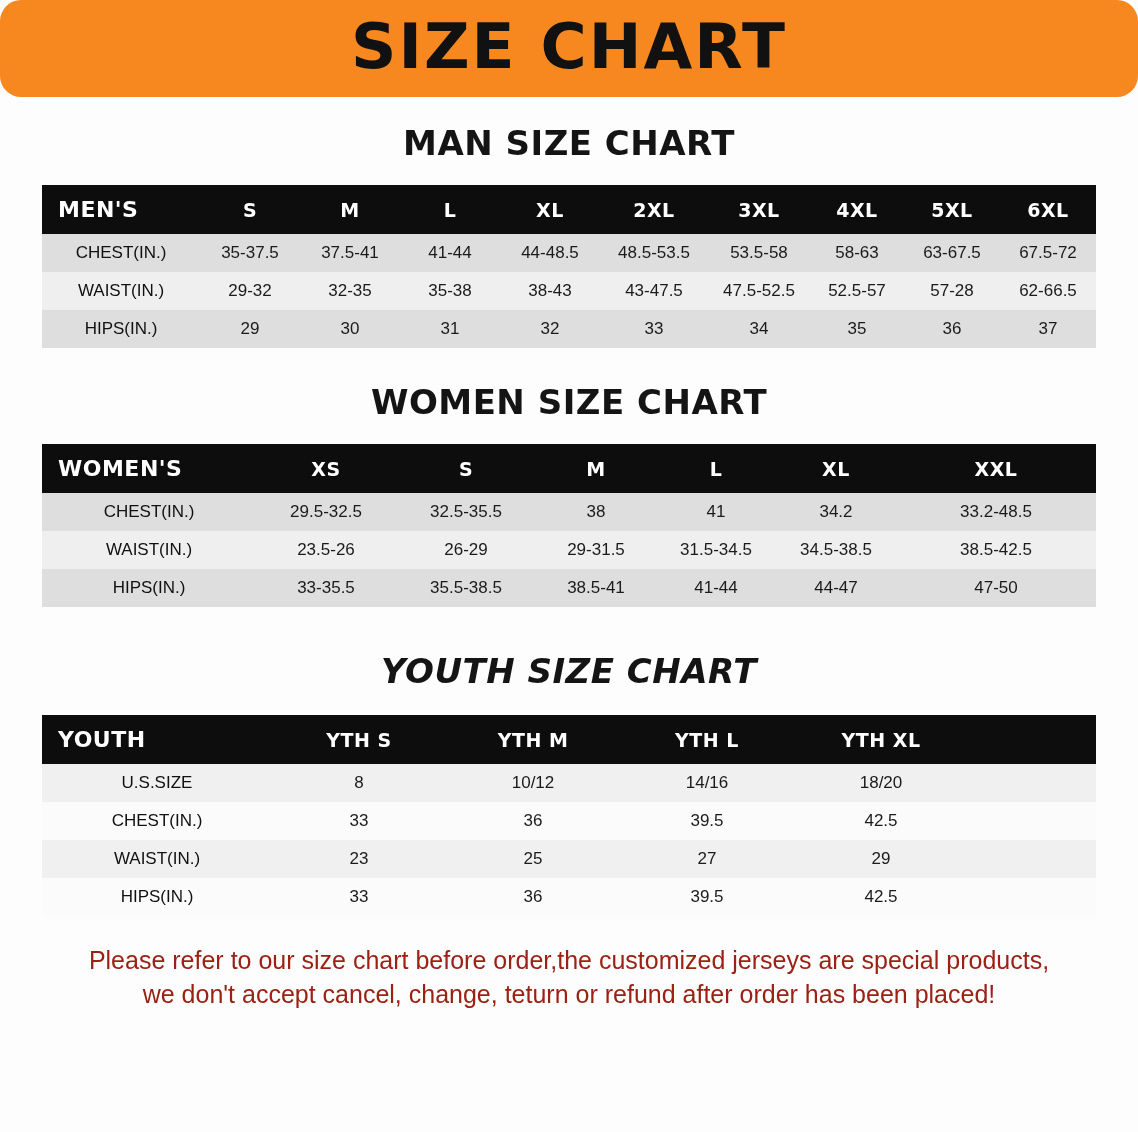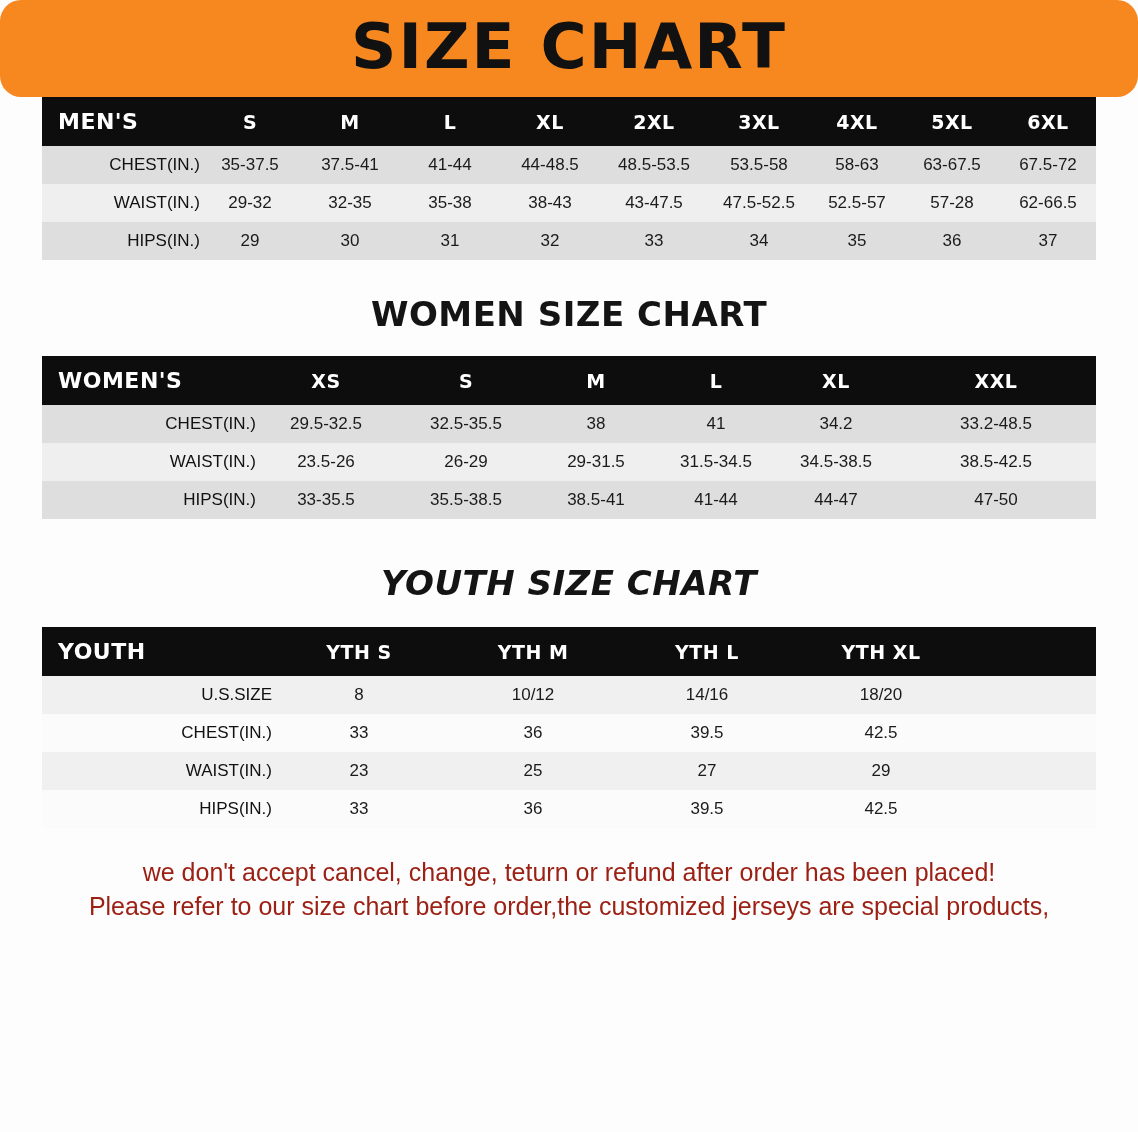--- a/index.html
+++ b/index.html
@@ -79,21 +79,21 @@
     font-size: 22px;
   }
   table.size-table tbody td {
     text-align: center;
     font-size: 17px;
     color: #1b1b1b;
     padding: 9px 0;
     font-family: "Liberation Sans", sans-serif;
   }
   table.size-table tbody td.rowlabel {
-    text-align: right;
+    text-align: center;
     font-size: 17px;
     color: #111111;
   }
   
   .men-table tbody tr:nth-child(odd)  td { background: #dedede; }
   .men-table tbody tr:nth-child(even) td { background: #efefef; }
 
   .women-table tbody tr:nth-child(odd)  td { background: #dedede; }
   .women-table tbody tr:nth-child(even) td { background: #efefef; }
   .women-table thead th { font-size: 21px; padding: 16px 0; }
@@ -118,20 +118,21 @@
 </style>
 </head>
 <body>
 
 <div class="page">
 
   <div class="banner">
     <h1 class="banner-title">SIZE CHART</h1>
   </div>
 
+  <div class="section-title title-man">MAN SIZE CHART</div>
   <div class="table-wrap">
     <table class="size-table men-table">
       <colgroup>
         <col style="width:158px">
         <col style="width:100px">
           <col style="width:100px">
           <col style="width:100px">
         <col style="width:100px">
           <col style="width:108px">
           <col style="width:102px">
@@ -301,17 +302,17 @@
           <td>36</td>
           <td>39.5</td>
           <td>42.5</td>
           <td></td>
         </tr>
       </tbody>
     </table>
   </div>
 
   <div class="note">
+    <div>Please refer to our size chart before order,the customized jerseys are special products,</div>
     <div>we don't accept cancel, change, teturn or refund after order has been placed!</div>
-    <div>Please refer to our size chart before order,the customized jerseys are special products,</div>
   </div>
 
 </div>
 
 </body></html>

